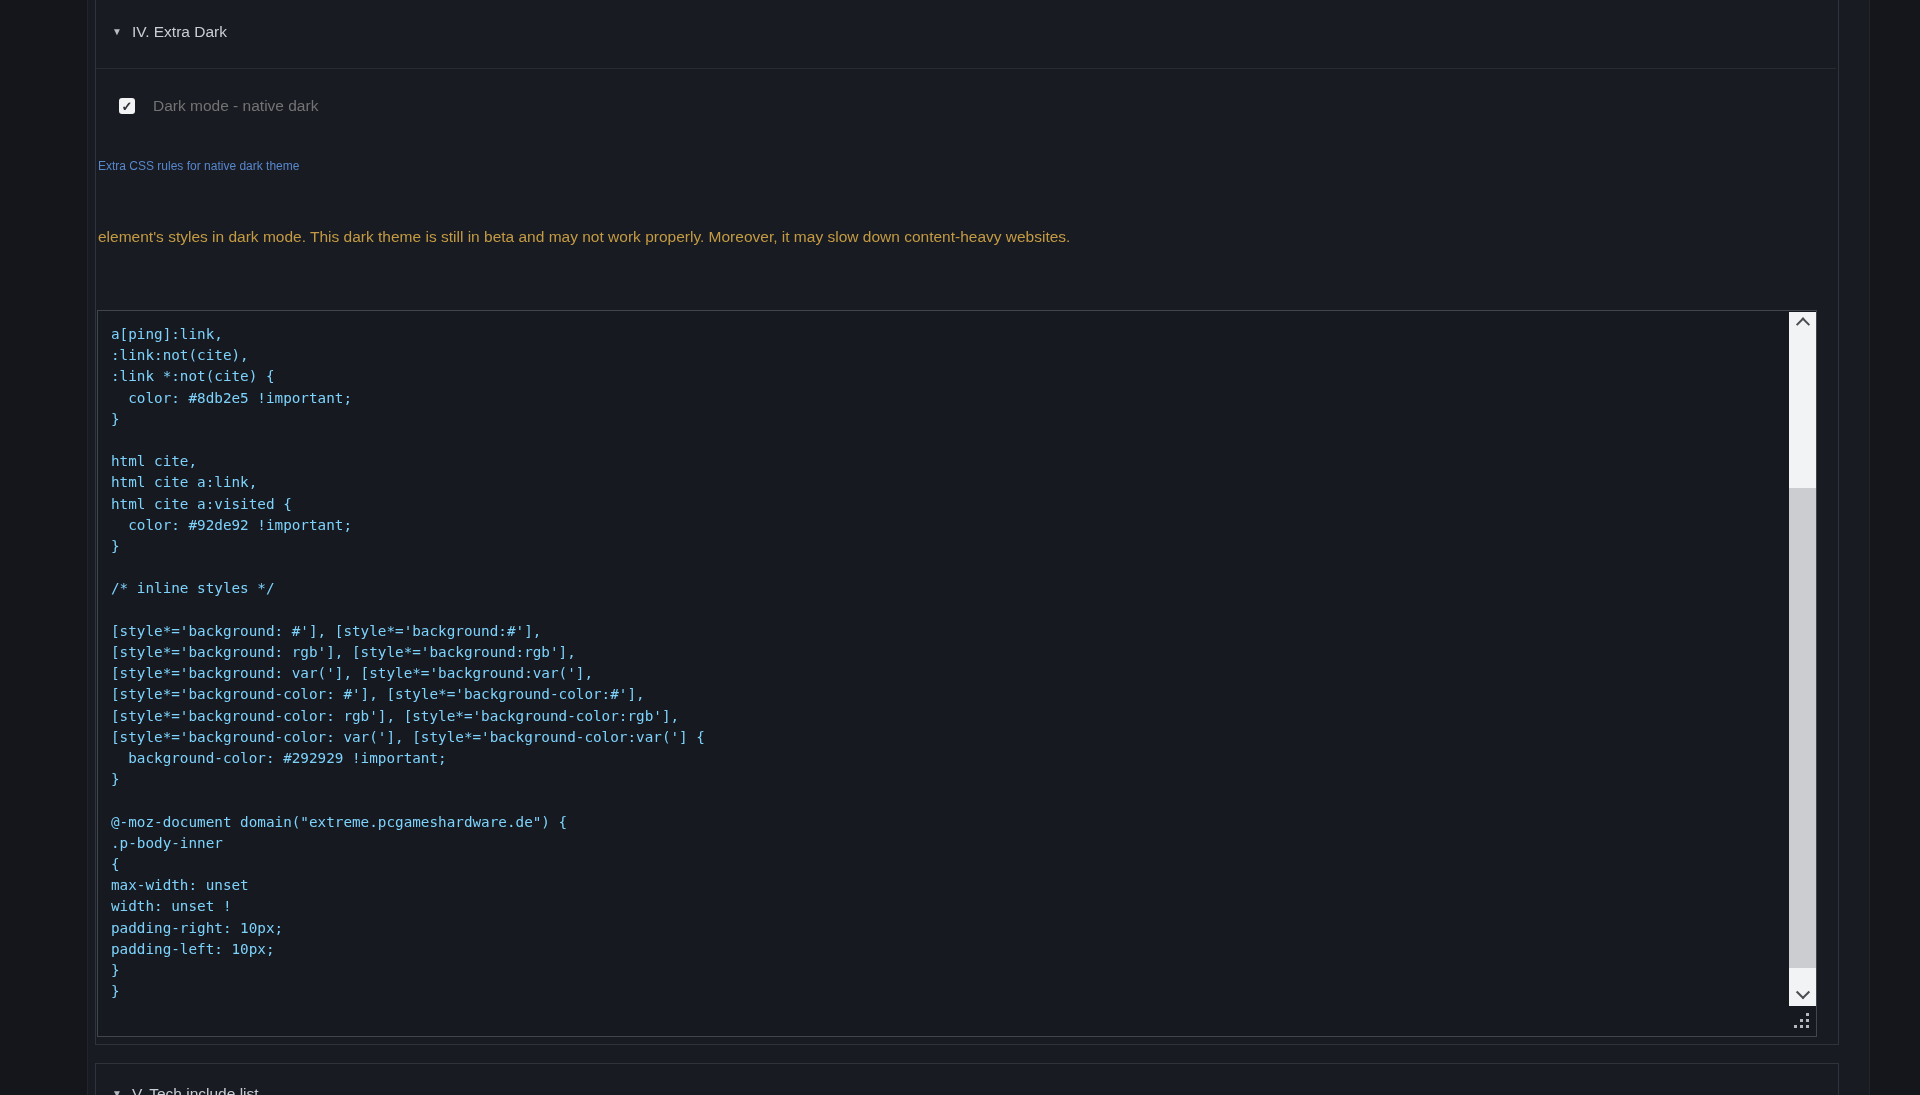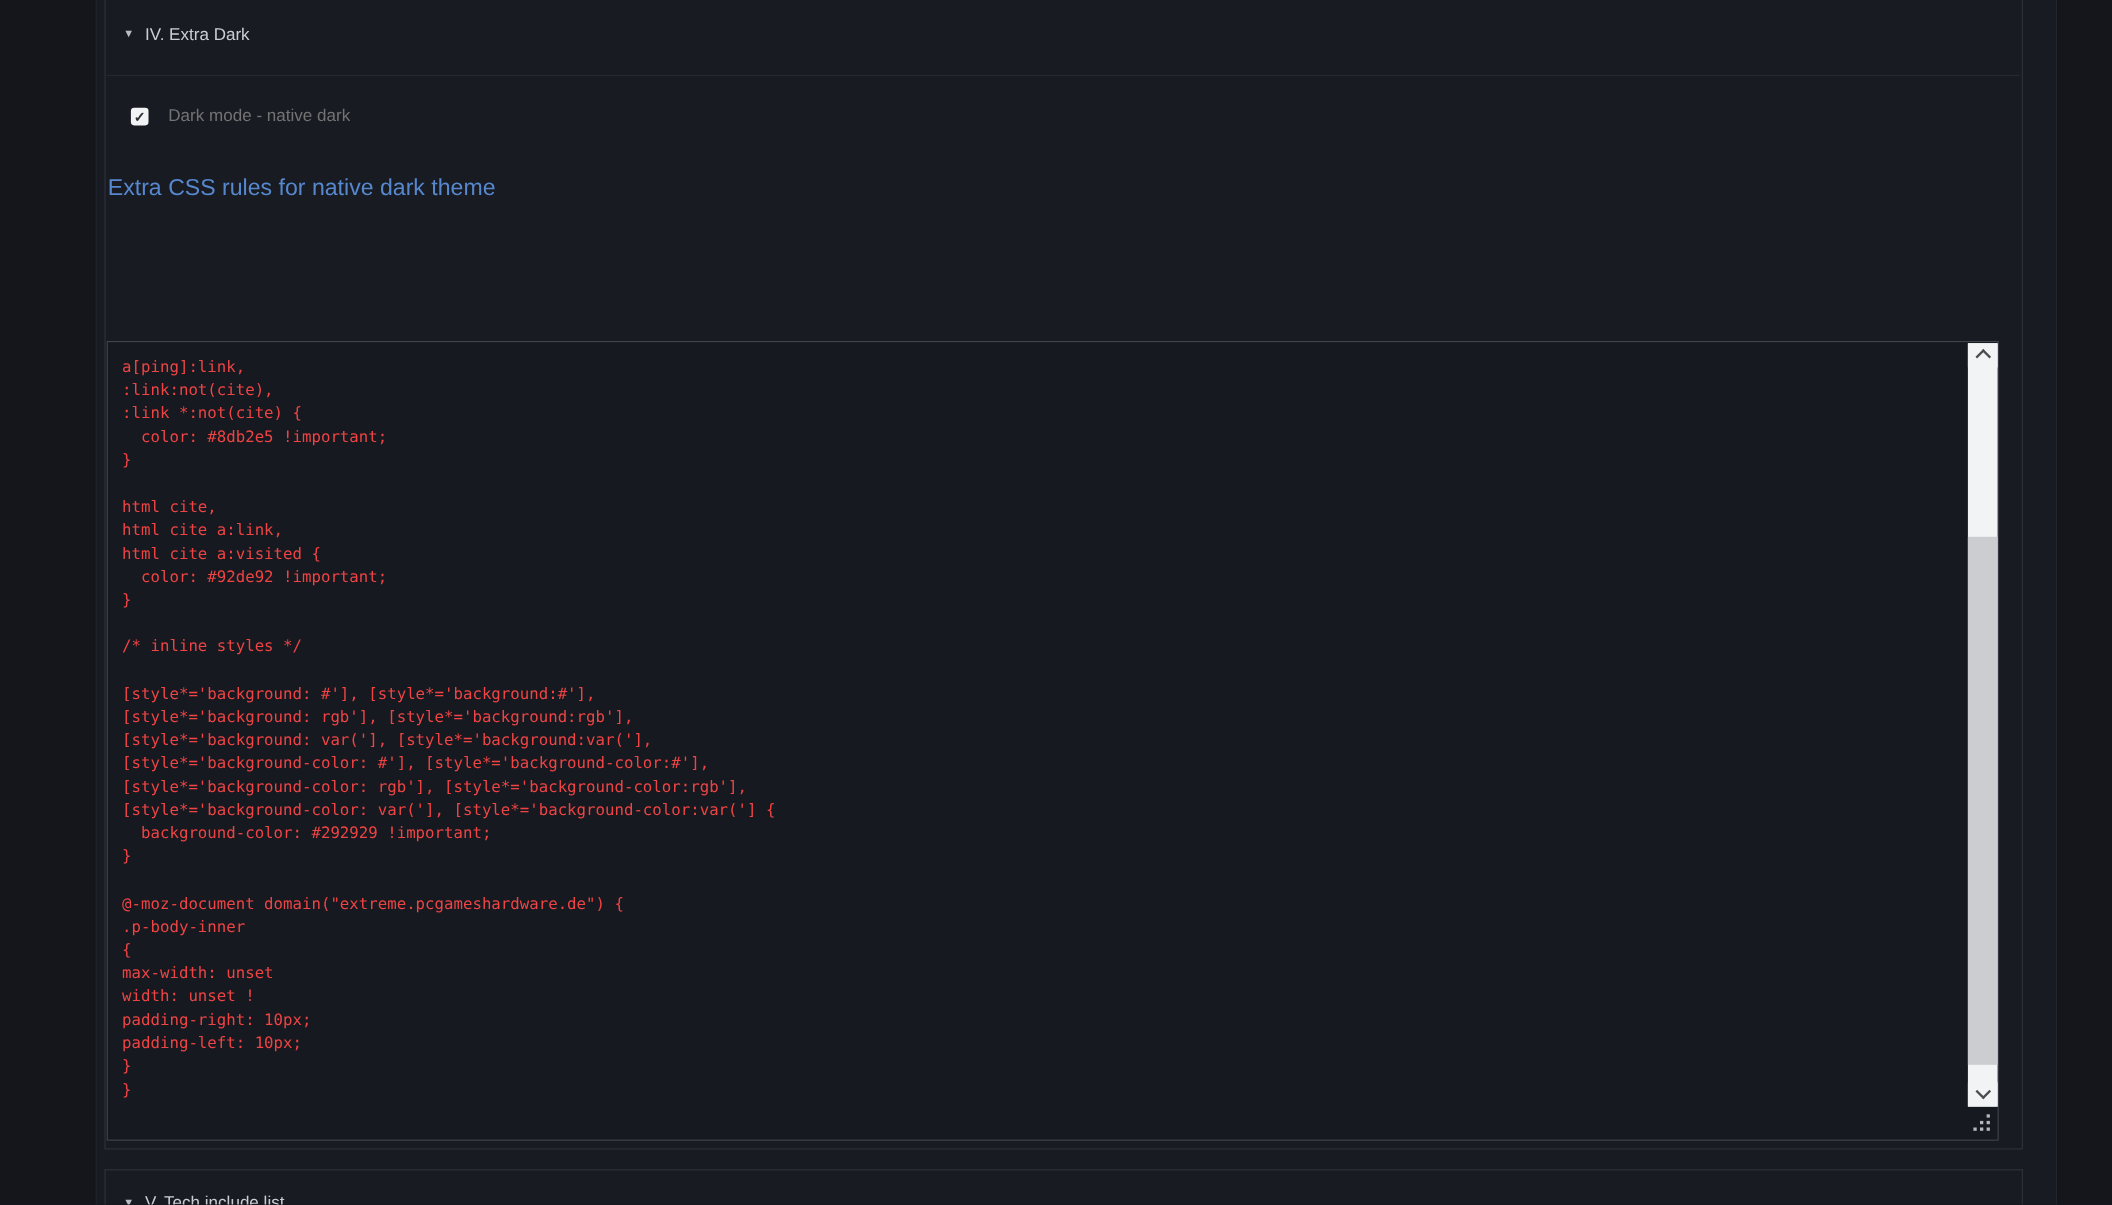--- a/index.html
+++ b/index.html
@@ -35,33 +35,33 @@
 
   
   .checkbox-row{position:absolute;left:119px;top:97px;display:flex;align-items:center;gap:18px;cursor:pointer;}
   .checkbox{
     width:16px;height:16px;background:#f2f3f5;border-radius:3px;
     display:flex;align-items:center;justify-content:center;
     color:#2e3138;font-size:13px;font-weight:bold;line-height:1;
   }
   .checkbox-label{color:#737373;font-size:15.5px;}
 
-  .extra-link{position:absolute;left:98px;top:159px;color:#5787cd;font-size:21px;cursor:pointer;text-decoration:none;}
+  .extra-link{position:absolute;left:98px;top:159px;color:#5787cd;font-size:12px;cursor:pointer;text-decoration:none;}
 
   .note{position:absolute;left:98px;top:223px;color:#c49b42;font-size:15.5px;line-height:27px;}
 
   
   .code-box{
     position:absolute;left:97px;top:310px;width:1718px;height:725px;
     background:#161920;border:1px solid #41454d;
   }
   .code-pre{
     position:absolute;left:13px;top:13px;margin:0;
     font-family:"DejaVu Sans Mono",monospace;
-    font-size:14.3px;line-height:21.2px;color:#ef4444;white-space:pre;
+    font-size:14.3px;line-height:21.2px;color:#7dd3fc;white-space:pre;
   }
 
   
   .vscroll{position:absolute;left:1691px;top:1px;width:27px;height:694px;background:#f2f3f4;}
   .vbtn{position:absolute;left:0;width:27px;height:22px;background:#f2f3f4;display:flex;align-items:center;justify-content:center;cursor:pointer;}
   .vbtn.up{top:0;}
   .vbtn.down{bottom:0;}
   .chev{width:8px;height:8px;border-left:2px solid #4a4d52;border-top:2px solid #4a4d52;}
   .chev.up{transform:rotate(45deg) translate(1px,1px);}
   .chev.down{transform:rotate(225deg) translate(2px,2px);}
@@ -93,20 +93,21 @@
   <div class="checkbox-row">
     <span class="checkbox">
       <span>✓</span>
     </span>
     <span class="checkbox-label">Dark mode - native dark</span>
   </div>
 
   <a class="extra-link">Extra CSS rules for native dark theme</a>
 
   <div class="note">
+    <div>element's styles in dark mode. This dark theme is still in beta and may not work properly. Moreover, it may slow down content-heavy websites.</div>
   </div>
 
   <div class="code-box">
     <pre class="code-pre">a[ping]:link,
 :link:not(cite),
 :link *:not(cite) {
   color: #8db2e5 !important;
 }
 
 html cite,

